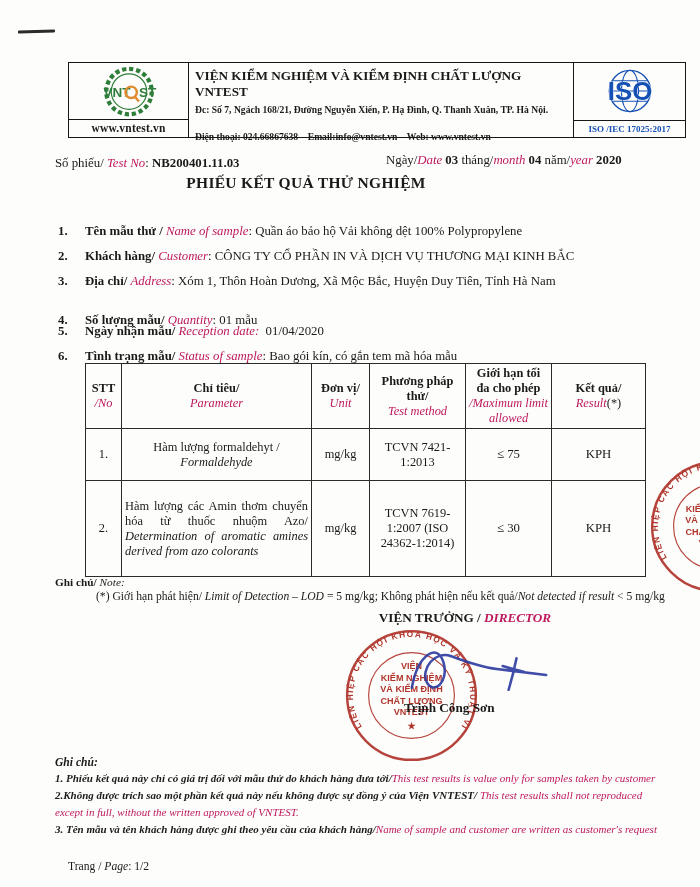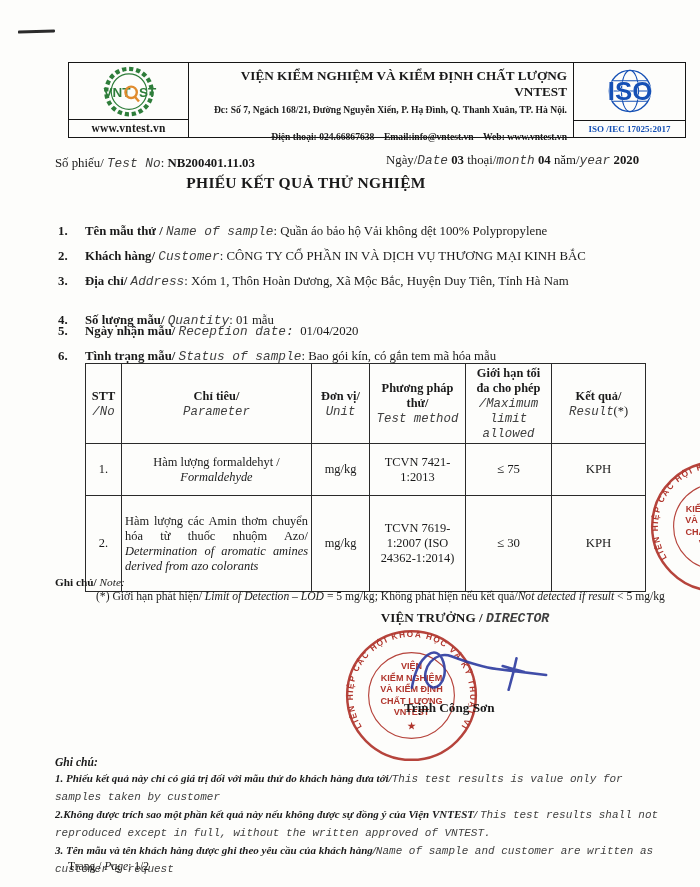--- a/index.html
+++ b/index.html
@@ -3,32 +3,32 @@
 <meta charset="utf-8">
 <style>
   * { margin:0; padding:0; box-sizing:border-box; }
   html,body { background:#e8e8e8; }
   .page {
     position:relative; width:700px; height:887px; margin:0 auto;
     background:#fdfdfb; overflow:hidden;
     font-family:"Liberation Serif", serif; color:#1a1a1a;
   }
   .abs { position:absolute; }
-  .en { color:#404040; font-style:italic;font-family:Liberation Mono, monospace; }
+  .en { color:#be185d; font-style:italic; }
   .b { font-weight:bold; }
   .i { font-style:italic; }
 
   
   .dash { left:18px; top:30px; width:37px; height:3px; background:#2b2b2b; transform:rotate(-2deg); border-radius:1px; }
 
   
   .header-box { left:68px; top:62px; width:618px; height:76px; border:1.6px solid #161616; display:flex; }
   .cell-logo { width:120px; border-right:1.6px solid #161616; position:relative; text-align:center; }
   .cell-logo .website { position:absolute; bottom:0; left:0; right:0; border-top:1.2px solid #161616; font-weight:bold; font-size:11.5px; padding:2px 0 3px; letter-spacing:0.2px; }
-  .cell-center { flex:1; text-align:right; padding:5px 6px 0; }
+  .cell-center { flex:1; text-align:left; padding:5px 6px 0; }
   .org-name { font-weight:bold; font-size:13.2px; }
   .org-line2 { font-weight:bold; font-size:9.6px; margin-top:4px; }
   .org-line3 { font-weight:bold; font-size:9.6px; margin-top:16px; }
   .cell-iso { width:112px; border-left:1.6px solid #161616; position:relative; text-align:center; }
   .cell-iso .cert { position:absolute; bottom:0; left:0; right:0; border-top:1.2px solid #161616; font-weight:bold; font-size:9px; color:#1550b5; padding:3px 0 3px; }
 
   .meta-left { left:55px; top:156px; font-size:12.8px; }
   .meta-right { left:386px; top:153px; font-size:12.8px; }
   .doc-title { left:0; top:174px; width:612px; text-align:center; font-weight:bold; font-size:15.5px; letter-spacing:0.3px; }
   .doc-subtitle { left:0; top:195px; width:700px; text-align:center; font-weight:bold; font-size:13.5px; }
@@ -94,21 +94,21 @@
         <text x="50" y="41" text-anchor="middle" font-size="30" font-weight="bold" fill="#1550b5" stroke="#ffffff" stroke-width="0.8" paint-order="stroke" font-family="Liberation Sans, sans-serif">ISO</text>
       </svg>
       <div class="cert">ISO /IEC 17025:2017</div>
     </div>
   </div>
 
   <div class="abs meta-left">
     <span>Số phiếu/ </span><span class="en">Test No</span><span>: </span><span class="b">NB200401.11.03</span>
   </div>
   <div class="abs meta-right">
-    <span>Ngày/</span><span class="en">Date</span><span class="b"> 03 </span><span>thoại/</span><span class="en">month</span><span class="b"> 04 </span><span>năm/</span><span class="en">year</span><span class="b"> 2020</span>
+    <span>Ngày/</span><span class="en">Date</span><span class="b"> 03 </span><span>tháng/</span><span class="en">month</span><span class="b"> 04 </span><span>năm/</span><span class="en">year</span><span class="b"> 2020</span>
   </div>
 
   <div class="abs doc-title">PHIẾU KẾT QUẢ THỬ NGHIỆM</div>
 
   <div class="abs field" style="top:224px">
     <span class="no">1.</span><span class="b">Tên mẫu thử / </span><span class="en">Name of sample</span><span>: </span><span>Quần áo bảo hộ Vải không dệt 100% Polypropylene</span>
   </div>
   <div class="abs field" style="top:249px">
     <span class="no">2.</span><span class="b">Khách hàng/ </span><span class="en">Customer</span><span>: </span><span>CÔNG TY CỔ PHẦN IN VÀ DỊCH VỤ THƯƠNG MẠI KINH BẮC</span>
   </div>

